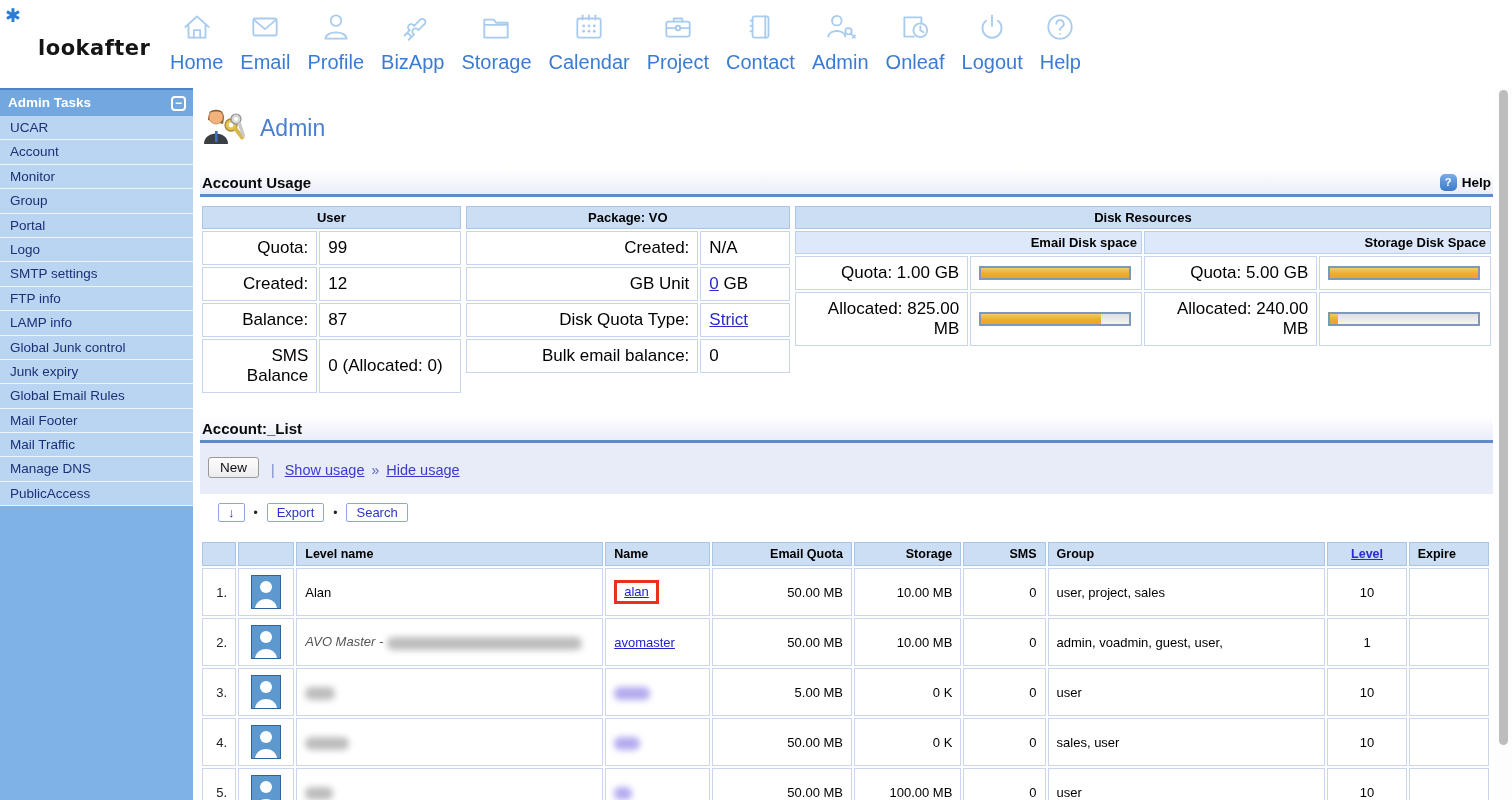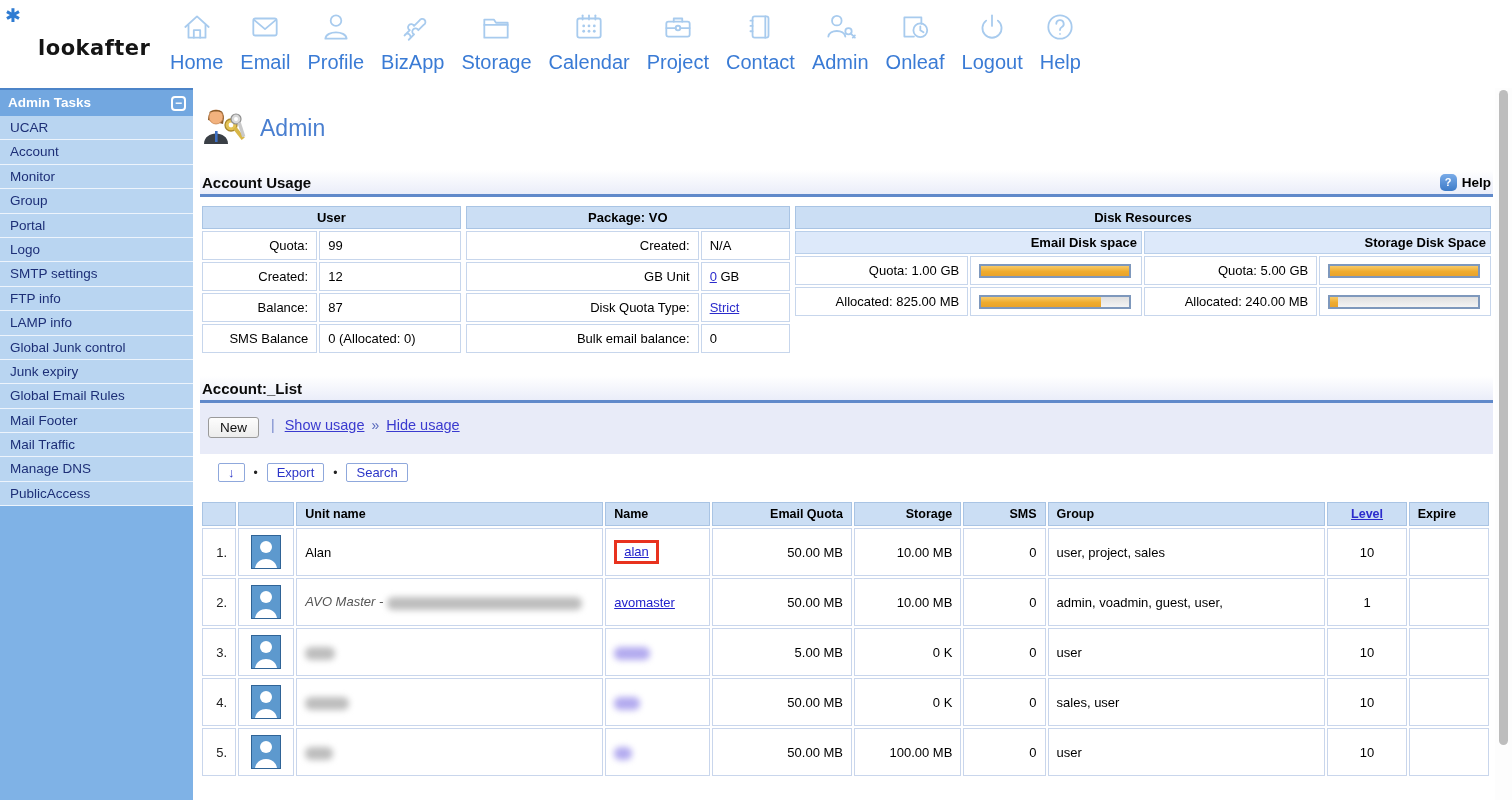--- a/index.html
+++ b/index.html
@@ -36,31 +36,31 @@
   .help-wrap { display:flex; align-items:center; cursor:pointer; }
   .help-ico { width:17px; height:17px; border-radius:5px; background:linear-gradient(180deg,#79ABE8,#3D7BC8);
     color:#fff; font-weight:bold; font-size:11px; text-align:center; line-height:17px; margin-right:5px; }
   .help-label { font-size:13.5px; font-weight:bold; }
 
   
   .usage-row { display:flex; margin-top:7px; align-items:flex-start; }
   table.usage { border-spacing:2px; border-collapse:separate; }
   table.usage th { background:#CBDEF4; border:1px solid #A9C4E4; font-size:13px; font-weight:bold; padding:3px 4px; }
   table.usage th.sub { background:#DDE9FA; border-color:#B9CFEA;text-align:right; }
-  table.usage td { background:#fff; border:1px solid #C7D6EC; font-size:13px; padding:6px 8px; }
+  table.usage td { background:#fff; border:1px solid #C7D6EC; font-size:17px; padding:6px 8px; }
   td.lbl { text-align:right; }
   .t-user td.lbl { width:120px; } .t-user td.val { width:148px;margin-left:43px; }
   .t-pkg td.lbl { width:244px; } .t-pkg td.val { width:92px; }
   .t-disk td.lbl { width:188px; } .t-disk td.barcell { width:172px; }
   a.plain-link { color:#2B2BCC; text-decoration:underline; cursor:pointer; }
   .bar-track { width:152px; height:14px; border:2px solid #7E98BC; background:linear-gradient(180deg,#DFDFDF,#F4F4F4); }
   .bar-fill { height:100%; background:linear-gradient(180deg,#F7C965 0%,#EFAC2F 55%,#E9A32B 100%); }
 
   
-  .band { background:#E8EBF8; padding:14px 8px 16px; margin-top:0; display:flex; align-items:flex-start; }
+  .band { background:#E8EBF8; padding:14px 8px 16px; margin-top:0; display:flex; align-items:flex-end; }
   .btn-gray { background:linear-gradient(180deg,#FDFDFD,#ECECEC); border:1px solid #9A9A9A; border-radius:3px;
     font-size:13.5px; padding:2px 11px; cursor:pointer; color:#111; }
   .sep-pipe { color:#7788CC; margin:0 10px 0 12px; font-size:14px; }
   .usage-link { color:#3A3ACF; text-decoration:underline; font-size:14.5px; cursor:pointer; }
   .sep-raquo { color:#5566BB; margin:0 7px; font-size:14px; }
   .toolbar2 { background:#fff; padding:9px 0 10px 18px; display:flex; align-items:center; }
   .btn-blue { background:#fff; border:1px solid #8FA8DC; border-radius:2px; color:#2B35C8;
     font-size:13px; padding:1px 9px; cursor:pointer; }
   .dot { color:#222; margin:0 9px; font-size:12px; }
 
@@ -369,21 +369,21 @@
         <col style="width:107px">
         <col style="width:82px">
         <col style="width:277px">
       <col style="width:79px">
         <col style="width:80px">
     </colgroup>
     <tbody>
         <tr>
       <th></th>
       <th></th>
-      <th>Unit name</th>
+      <th>Level name</th>
       <th>Name</th>
       <th class="al-r">Email Quota</th>
       <th class="al-r">Storage</th>
       <th class="al-r">SMS</th>
       <th>Group</th>
       <th class="al-c"><a class="plain-link">Level</a></th>
       <th>Expire</th>
     </tr>
 
     <tr>

